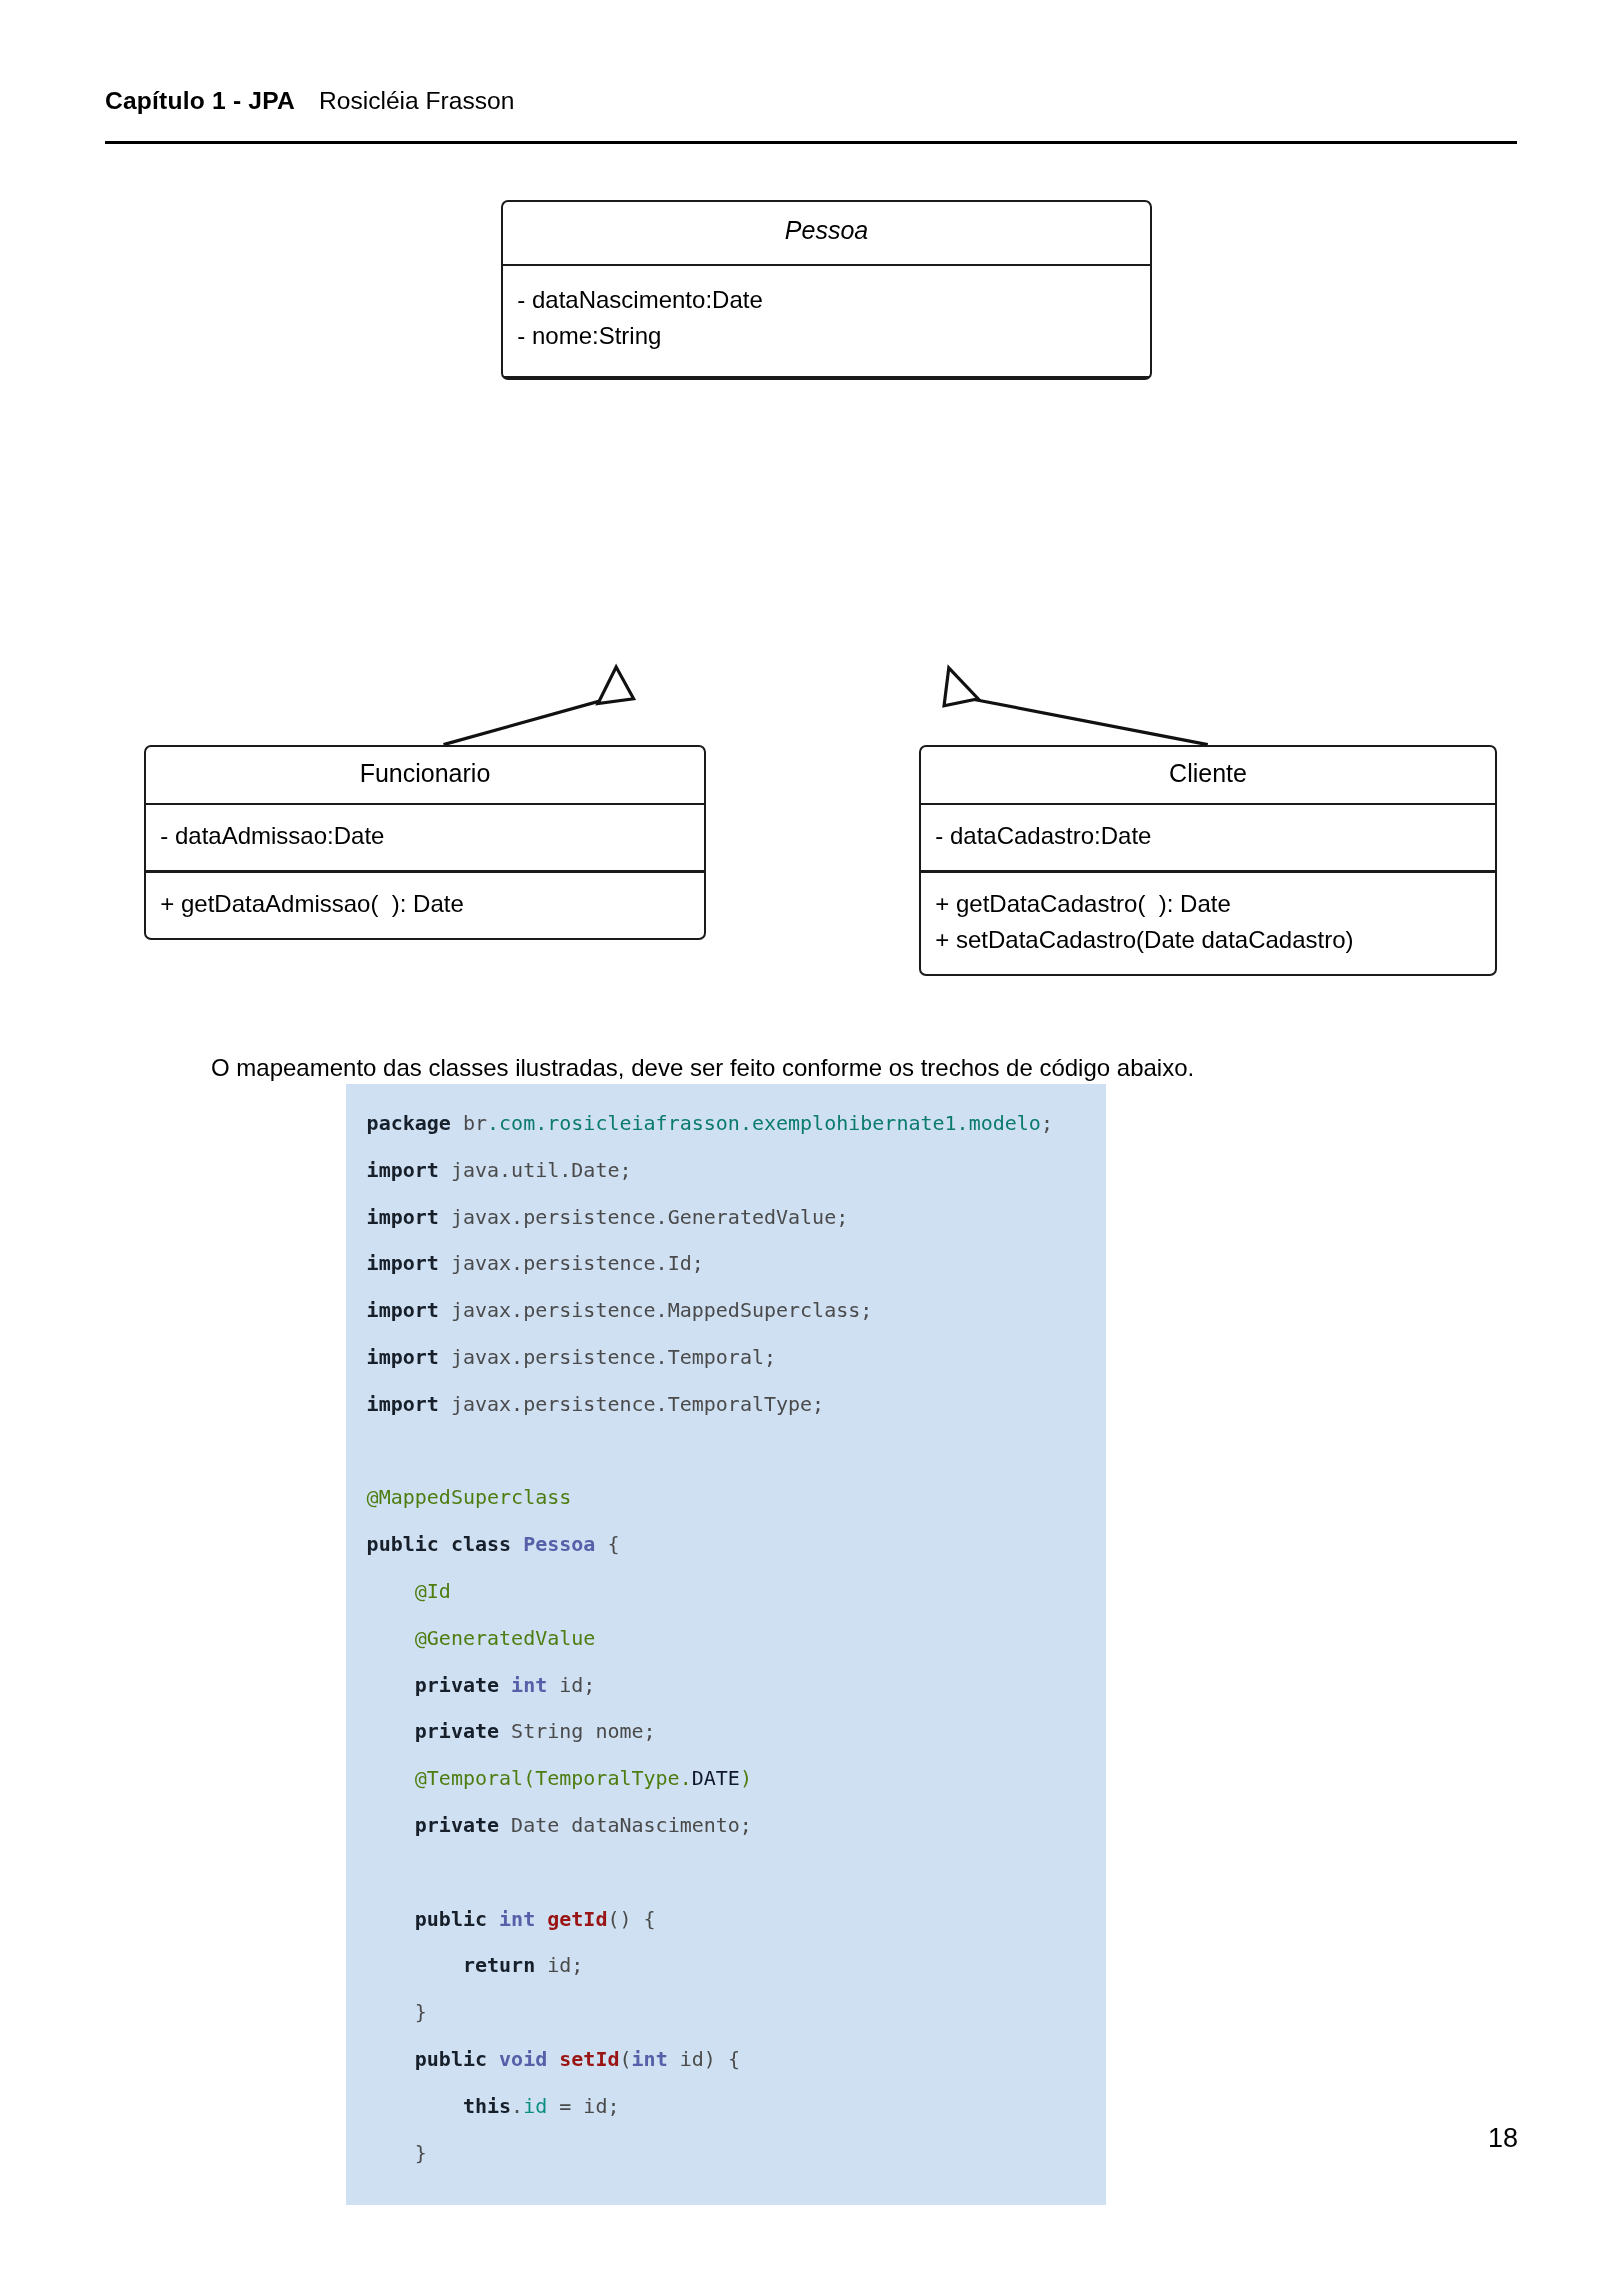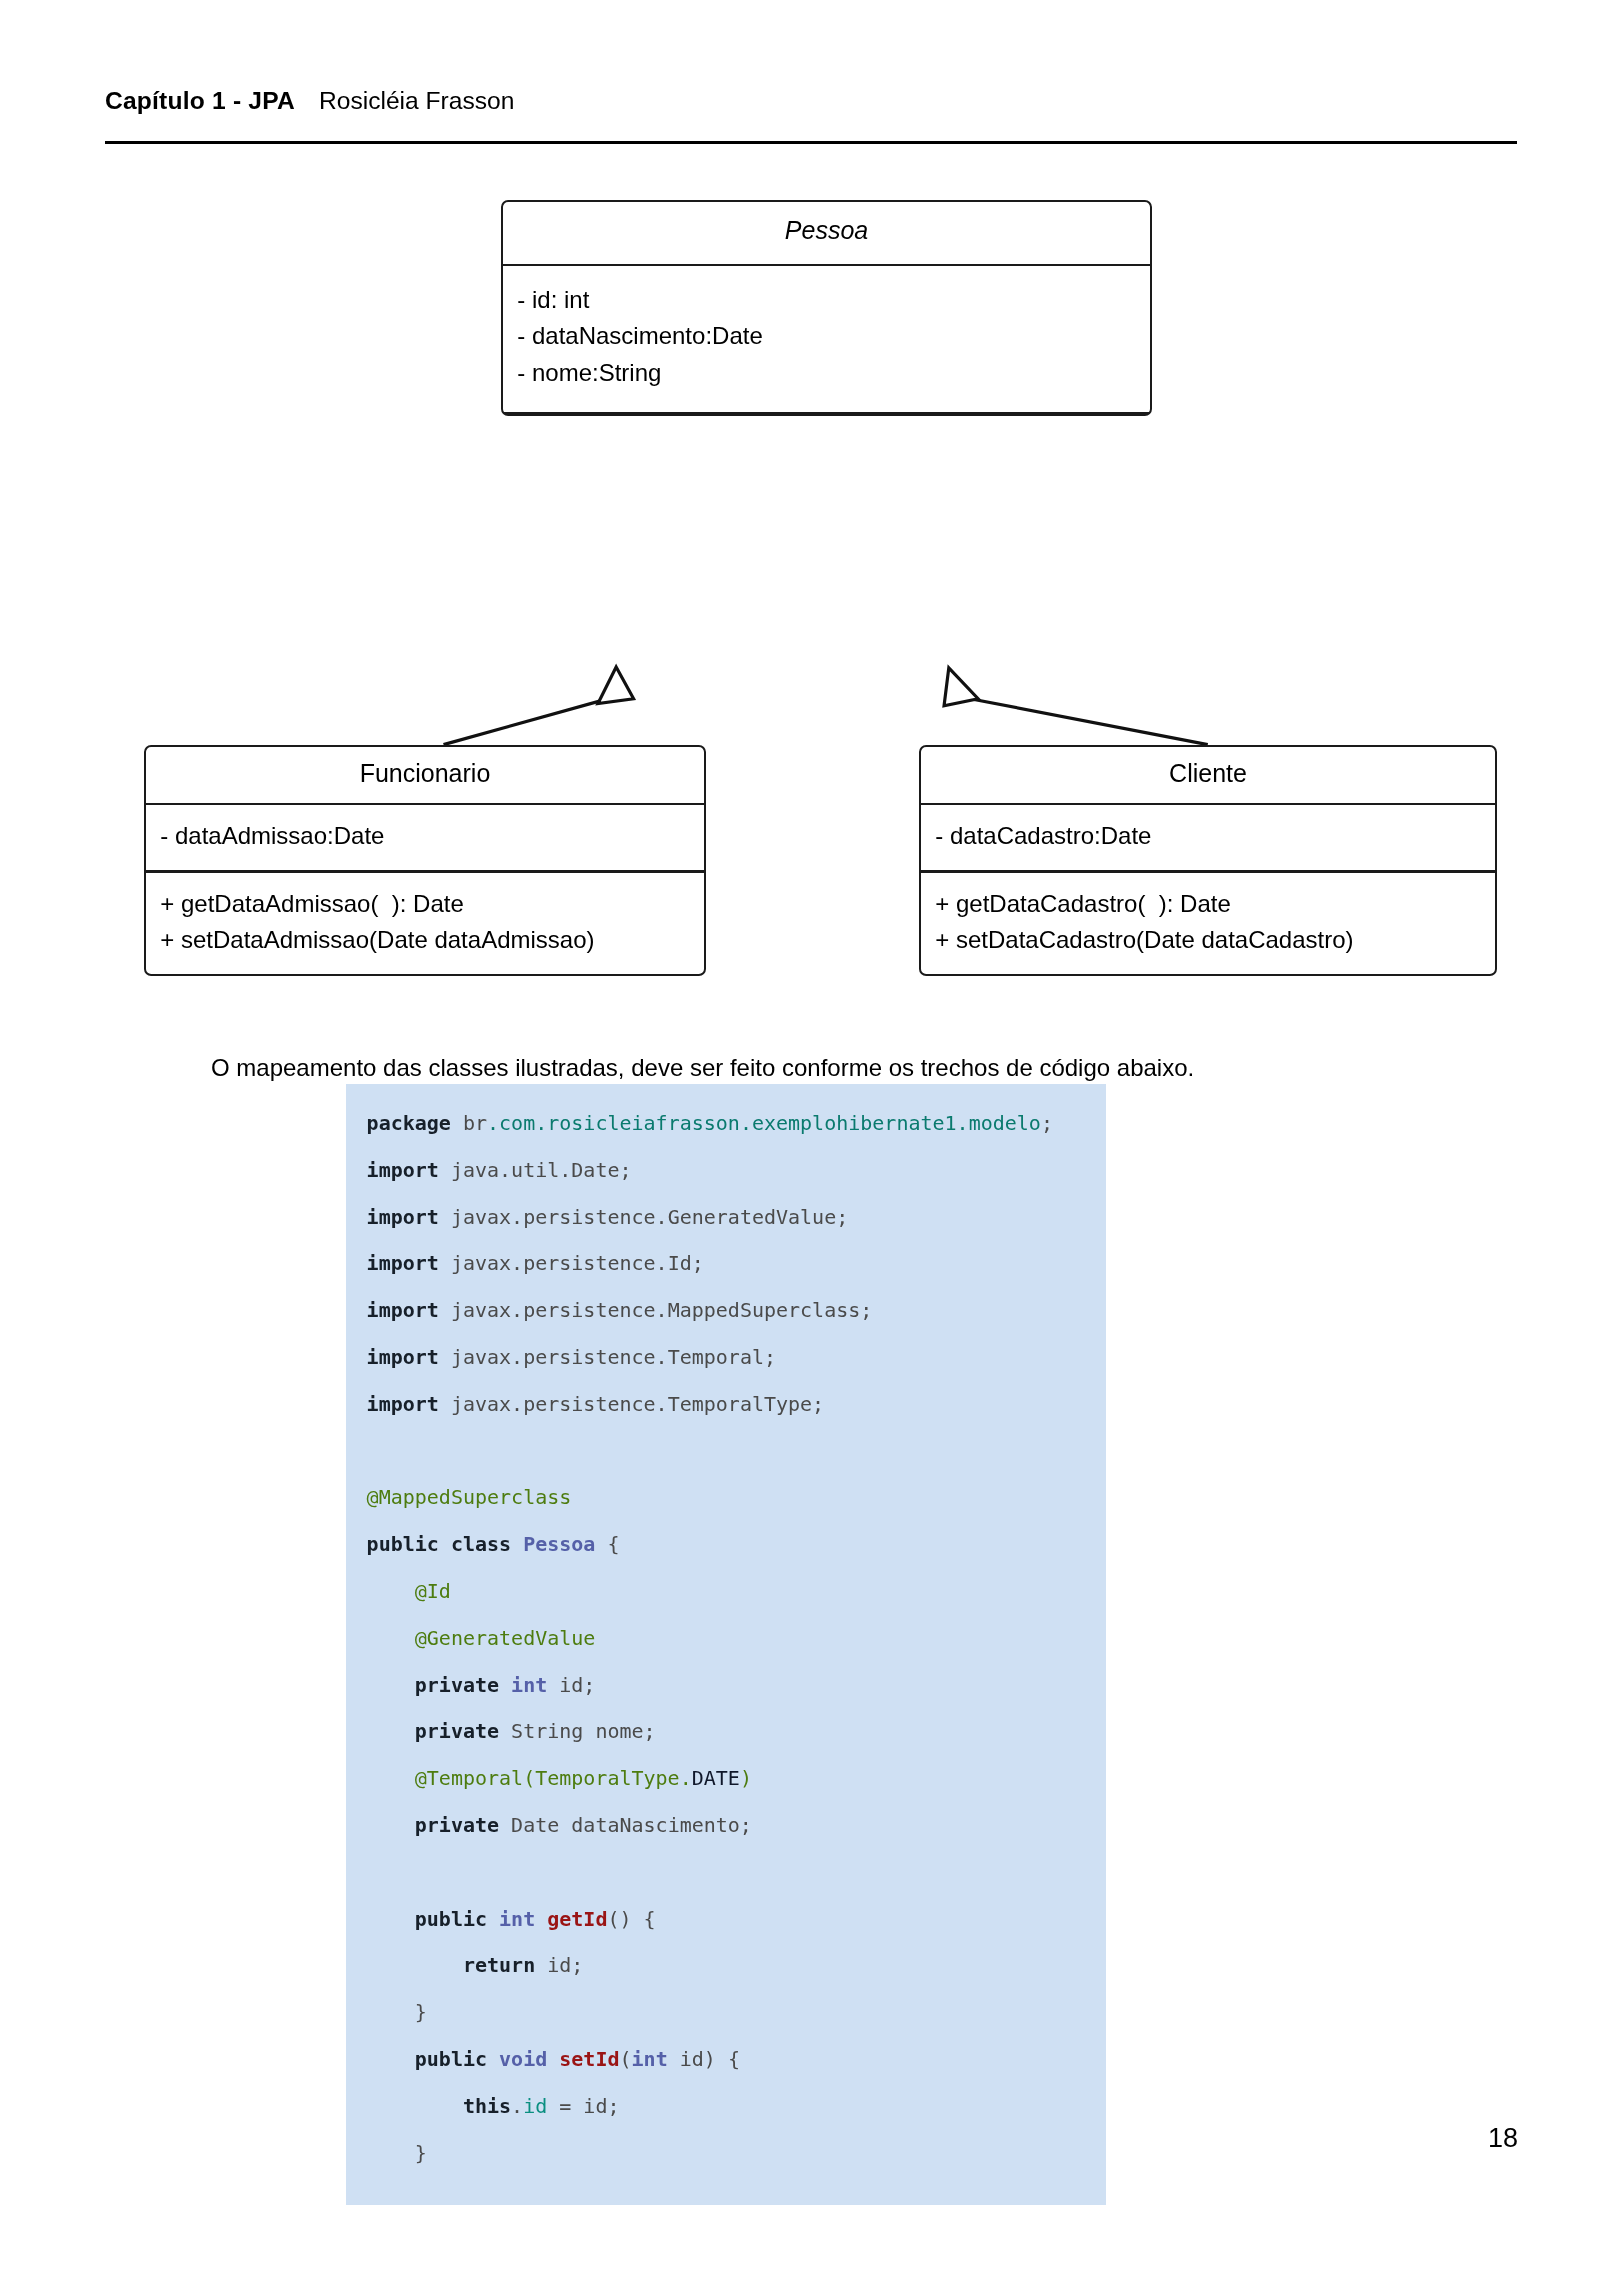--- a/index.html
+++ b/index.html
@@ -164,37 +164,35 @@
     <g>
       <line x1="1525" y1="940" x2="1225" y2="882" stroke="#111111" stroke-width="4"></line>
       <polygon points="1198,843 1235,882 1192,891" fill="#ffffff" stroke="#111111" stroke-width="4"></polygon>
     </g>
   </svg>
 
   <div class="uml-box" id="box-pessoa">
     <div class="uml-title abstract">Pessoa</div>
     <div class="uml-sep"></div>
     <div class="uml-compartment comp-attrs">
-      <div class="uml-row">- id: int</div>
       <div class="uml-row">- dataNascimento:Date</div>
       <div class="uml-row">- nome:String</div>
     </div>
     <div class="uml-sep"></div>
   </div>
 
   <div class="uml-box" id="box-funcionario">
     <div class="uml-title">Funcionario</div>
     <div class="uml-sep"></div>
     <div class="uml-compartment comp-attrs">
       <div class="uml-row">- dataAdmissao:Date</div>
     </div>
     <div class="uml-sep"></div>
     <div class="uml-compartment comp-methods">
       <div class="uml-row">+ getDataAdmissao(  ): Date</div>
-      <div class="uml-row">+ setDataAdmissao(Date dataAdmissao)</div>
     </div>
   </div>
 
   <div class="uml-box" id="box-cliente">
     <div class="uml-title">Cliente</div>
     <div class="uml-sep"></div>
     <div class="uml-compartment comp-attrs">
       <div class="uml-row">- dataCadastro:Date</div>
     </div>
     <div class="uml-sep"></div>

